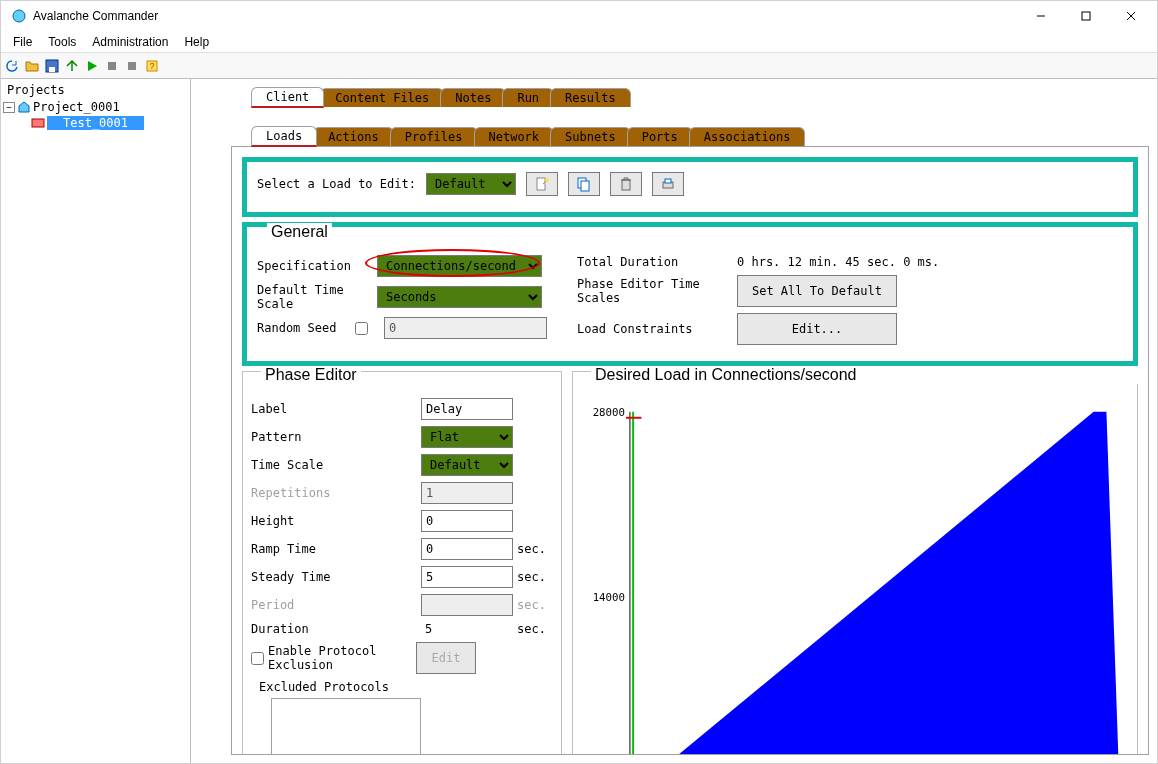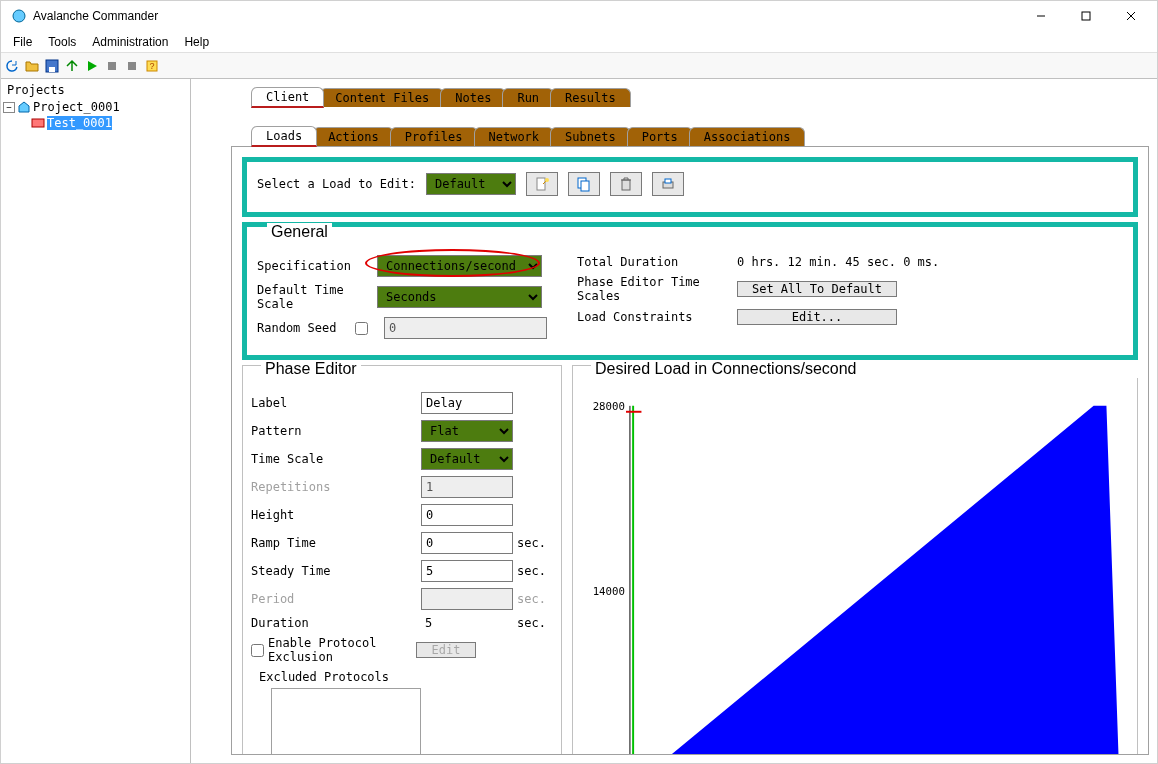--- a/index.html
+++ b/index.html
@@ -14,33 +14,33 @@
 .menubar .menu-item { padding: 2px 8px; cursor: default; }
 .toolbar { height: 26px; display: flex; align-items: center; padding: 2px; border-bottom: 1px solid #c0c0c0; gap: 2px; background: #f8f8f8; }
 .toolbar .tb-btn { width: 18px; height: 18px; display: flex; align-items: center; justify-content: center; border: 1px solid transparent; }
 .content { flex: 1; display: flex; overflow: hidden; gap: 36px; }
 .sidebar { width: 190px; border-right: 1px solid #c0c0c0; padding: 2px; display: flex; flex-direction: column; }
 .sidebar-label { font-family: Consolas, monospace; font-size: 12px; padding: 2px 4px; }
 .tree { font-family: Consolas, monospace; font-size: 12px; }
 .tree-row { display: flex; align-items: center; height: 16px; white-space: nowrap; }
 .tree-toggle { width: 12px; display: inline-flex; justify-content: center; margin-right: 2px; border: 1px solid #888; font-size: 9px; line-height: 9px; background: #fff; }
 .tree-icon { width: 14px; height: 14px; margin-right: 2px; }
-.tree-sel { background: #3399ff; color: #fff; padding: 0 0; }
+.tree-sel { background: #3399ff; color: #fff; padding: 0 16px; }
 .main { flex: 1; padding: 8px 8px 8px 4px; overflow: hidden; display: flex; flex-direction: column; }
 .tabs-row { display: flex; align-items: flex-end; position: relative; height: 20px; }
 .tab { background: #a16207; border: 1px solid #a0a0a0; border-bottom: none; border-radius: 6px 6px 0 0; padding: 2px 14px; font-family: Consolas, monospace; font-size: 12px; margin-right: -4px; position: relative; }
 .tab.active { background: #fff; z-index: 2; border-bottom: 2px solid #b91c1c; margin-bottom: -1px; }
 .subtabs-row { display: flex; align-items: flex-end; height: 20px; border-bottom: 1px solid #a0a0a0; position: relative; margin-top: 20px; }
 .panel { flex: 1; border: 1px solid #a0a0a0; border-top: none; background: #fff; padding: 10px; overflow: hidden; }
 .panel-block { border: 5px solid #14b8a6; padding: 10px; margin-bottom: 5px; position: relative; }
 .field-row { display: flex; align-items: center; margin-bottom: 6px; font-family: Consolas, monospace; font-size: 12px; gap: 10px; }
 .field-label { width: 110px; }
 select, input[type=text] { border: 1px solid #7a7a7a; background: #fff; font-family: Consolas, monospace; font-size: 12px; padding: 2px 4px; height: 22px; }
 select { background: #4d7c0f; }
-.btn { border: 1px solid #7a7a7a; background: #e8e8e8; font-family: Consolas, monospace; font-size: 12px; padding: 2px 10px; height: 16px; display: inline-flex; align-items: center; justify-content: center; }
+.btn { border: 1px solid #7a7a7a; background: #e8e8e8; font-family: Consolas, monospace; font-size: 12px; padding: 2px 10px; height: 32px; display: inline-flex; align-items: center; justify-content: center; }
 .icon-btn { width: 32px; height: 24px; border: 1px solid #7a7a7a; background: #e8e8e8; display: inline-flex; align-items: center; justify-content: center; }
 .two-col { display: flex; gap: 10px; height: calc(100% - 160px); }
 .col-left { width: 320px; border: 1px solid #c0c0c0; padding: 8px; }
 .col-right { flex: 1; border: 1px solid #c0c0c0; padding: 8px; display: flex; flex-direction: column; }
 .legend { font-family: Liberation Sans, sans-serif; font-size: 16px; position: relative; top: -14px; left: 10px; background: #fff; display: inline-block; padding: 0 4px; }
 .form-grid .row { display: flex; align-items: center; margin-bottom: 6px; font-family: Consolas, monospace; font-size: 12px; }
 .form-grid .l { width: 170px; }
 .form-grid .c { width: 92px; }
 .form-grid .u { width: 30px; margin-left: 4px; }
 .disabled-label { color: #a0a0a0; }

